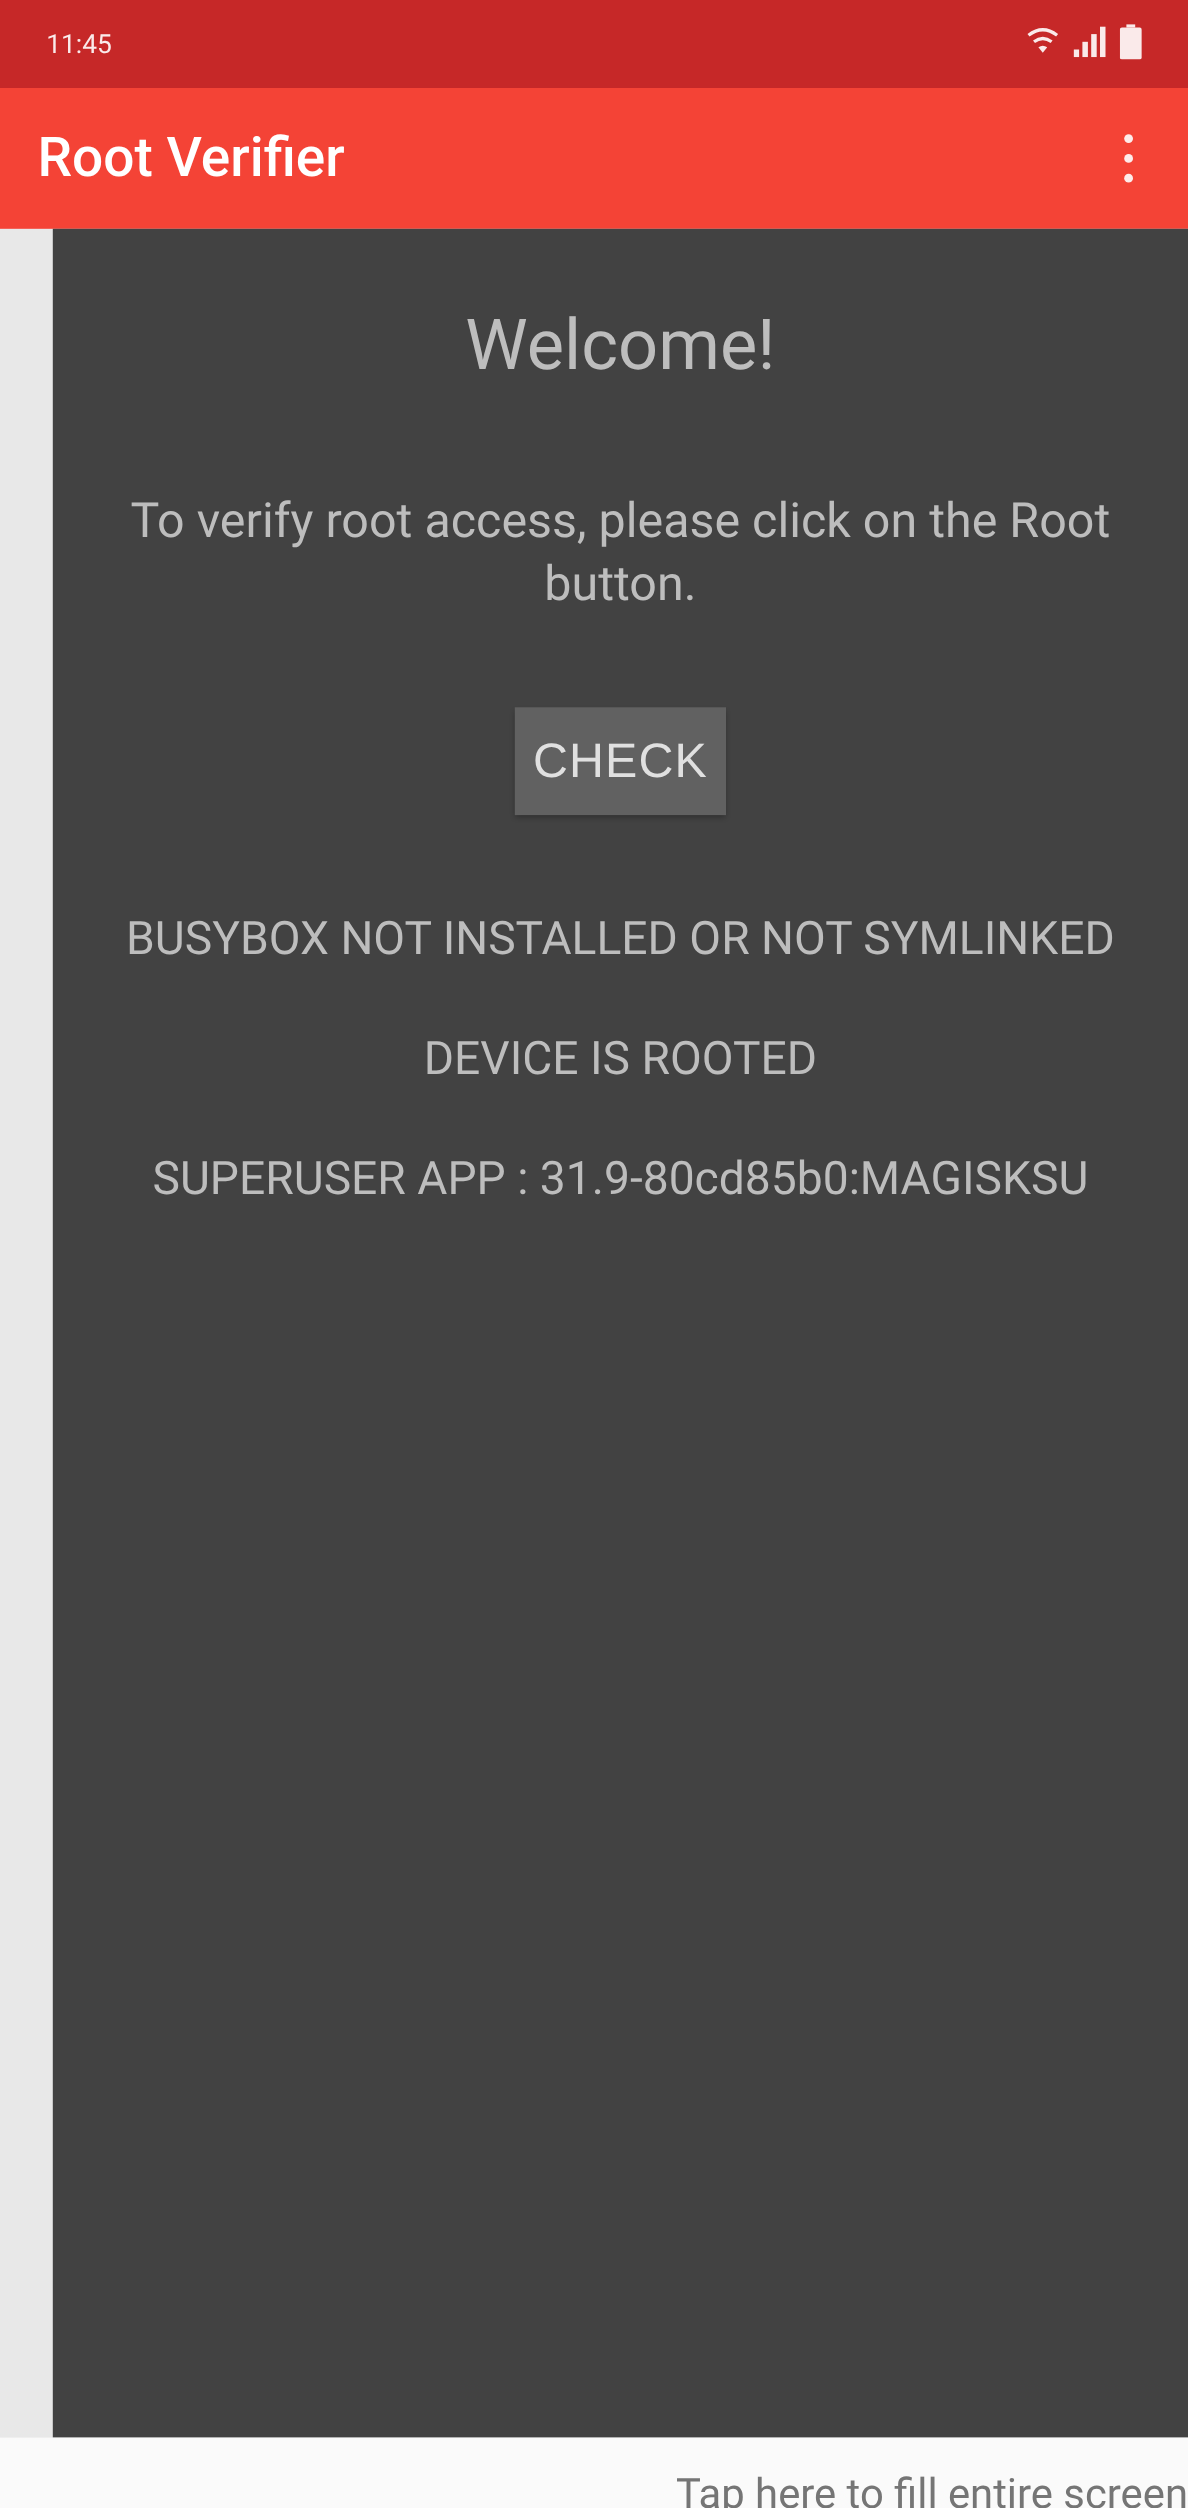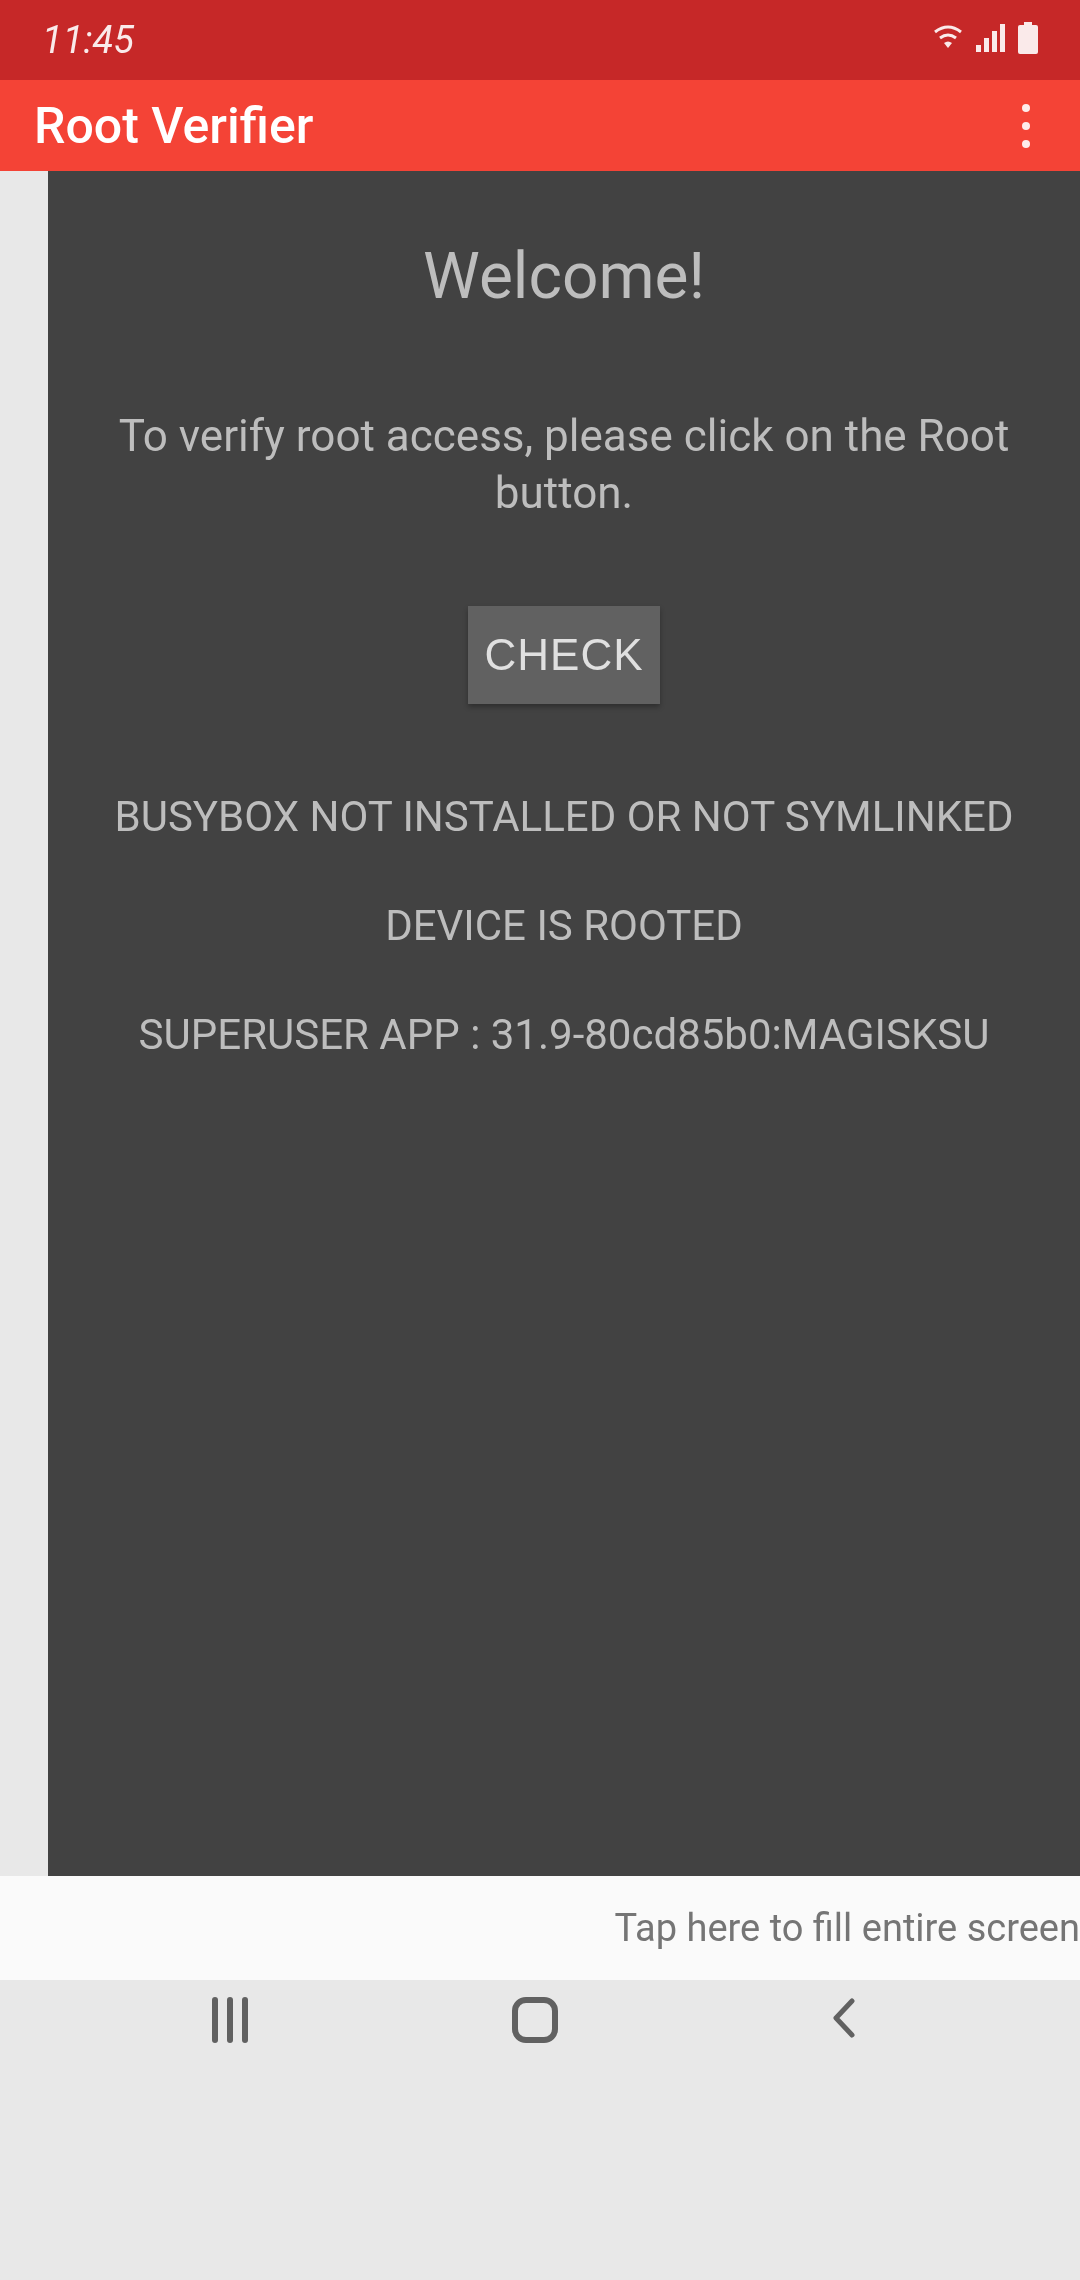--- a/index.html
+++ b/index.html
@@ -21,34 +21,33 @@
       height: 80px;
       background: #c62828;
       display: flex;
       align-items: center;
       justify-content: space-between;
       padding: 0 42px 0 42px;
       color: #fff;
     }
     
     .status-time {
-      font-size: 38px;
+      font-size: 24px;
       font-weight: 400;
       color: rgba(255,255,255,0.9);
-      font-style: italic;
     }
     
     .status-icons {
       display: flex;
       align-items: center;
       gap: 10px;
     }
     
     .app-bar {
-      height: 91px;
+      height: 128px;
       background: #f44336;
       display: flex;
       align-items: center;
       justify-content: space-between;
       padding: 0 30px 0 34px;
     }
     
     .app-title {
       color: #fff;
       font-size: 50px;
@@ -68,21 +67,21 @@
     
     .overflow-dot {
       width: 8px;
       height: 8px;
       border-radius: 50%;
       background: rgba(255,255,255,0.9);
     }
     
     .main-content {
       background: #424242;
-      height: 1705px;
+      height: 2008px;
       display: flex;
       flex-direction: column;
       align-items: center;
       padding: 68px 34px 0;
       color: #bdbdbd;
       text-align: center;
       margin-left: 48px;
     }
     
     .welcome-heading {

